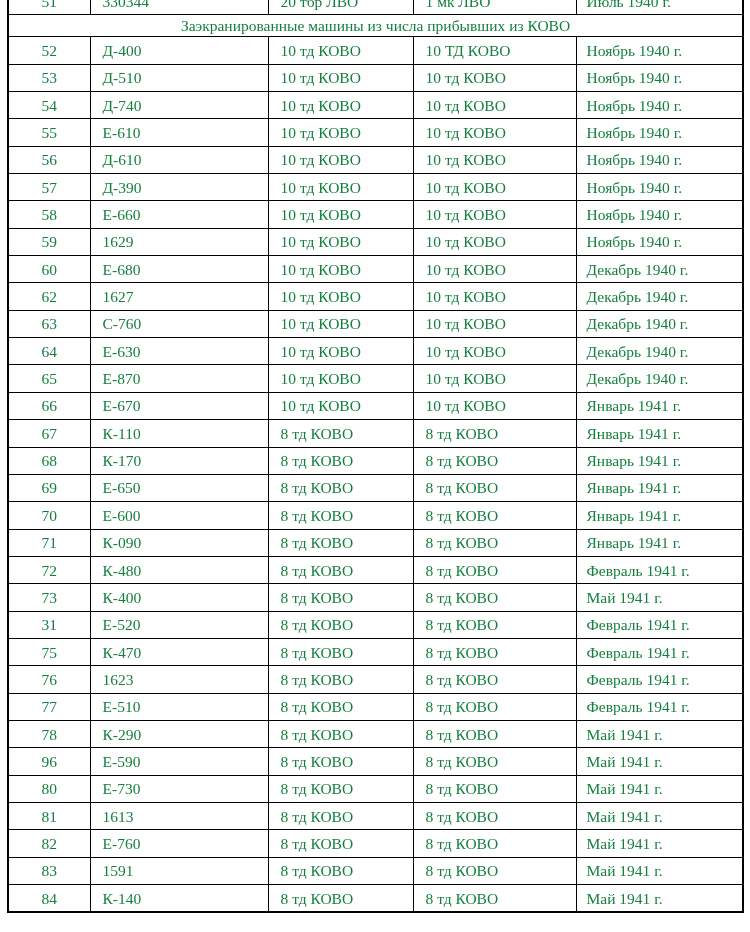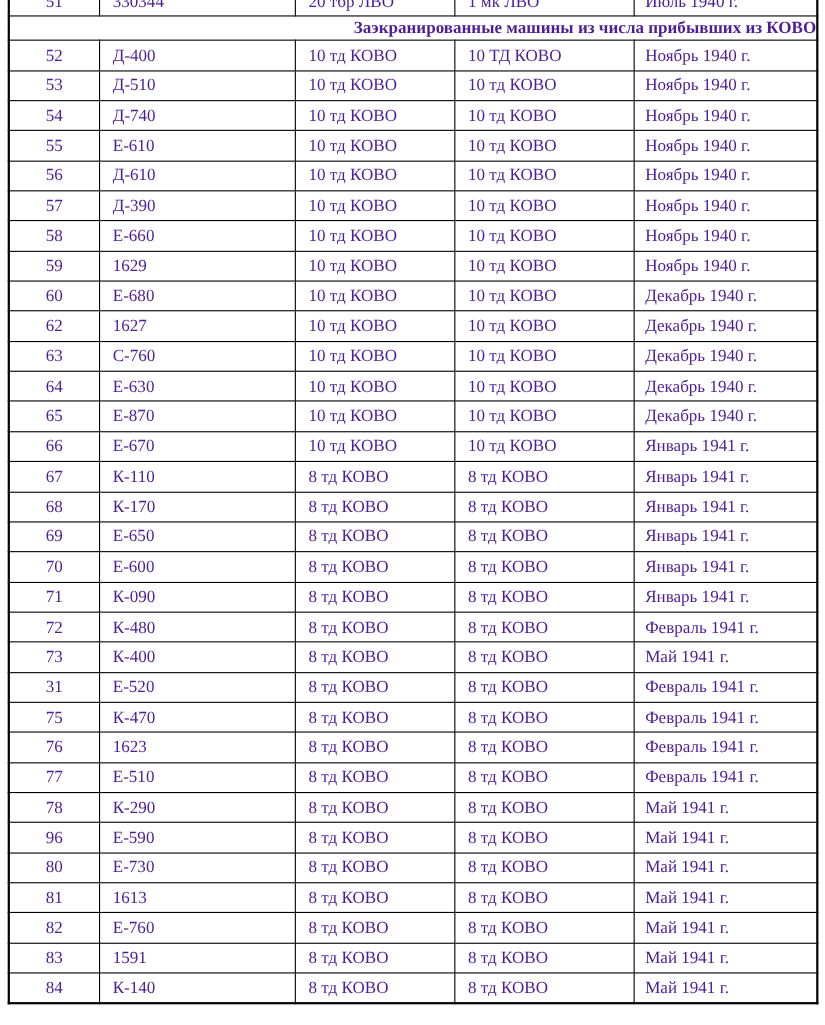--- a/index.html
+++ b/index.html
@@ -7,21 +7,21 @@
     padding: 0;
     background: #ffffff;
   }
   #page {
     position: relative;
     width: 750px;
     height: 932px;
     overflow: hidden;
     background: #ffffff;
     font-family: "Liberation Serif", "DejaVu Serif", serif;
-    color: #4c1d95;
+    color: #15803d;
   }
   table.doc-table {
     position: absolute;
     left: 7px;
     top: -14px;
     width: 735px;
     border-collapse: collapse;
     table-layout: fixed;
     font-size: 15.5px;
     line-height: 1.1;
@@ -42,22 +42,22 @@
   }
   td.c0 {
     text-align: center;
     padding: 0;
   }
   td.c4 {
     padding-left: 10px;
   }
   tr.section-header-row td {
     height: 21px;
-    text-align: right;
-    font-weight: bold;
+    text-align: center;
+    font-weight: normal;
     padding: 0;
     margin-left: 28px;
   }
 </style>
 </head>
 <body>
 
 <div id="page">
   <table class="doc-table">
     <colgroup>

